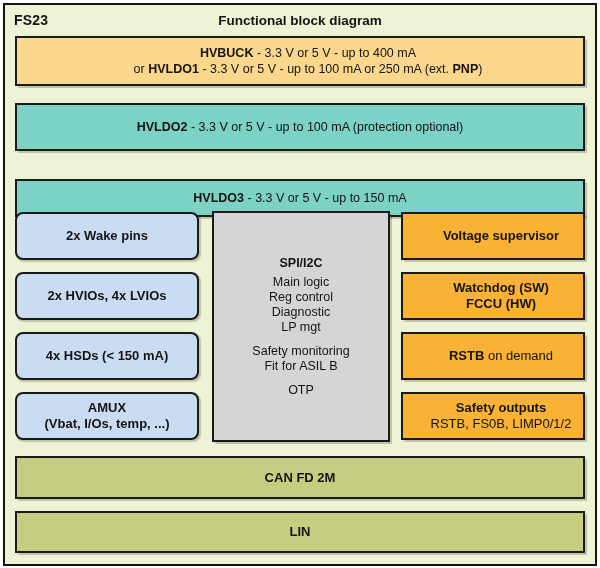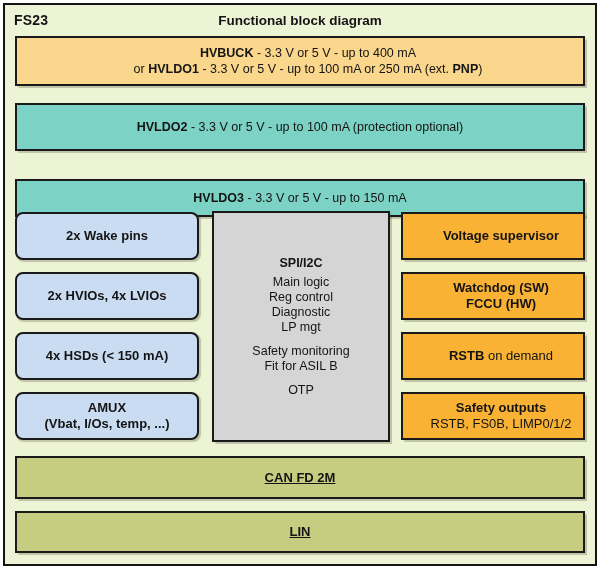--- a/index.html
+++ b/index.html
@@ -29,21 +29,21 @@
     display:flex;flex-direction:column;align-items:center;justify-content:center;
     text-align:center;line-height:16px;
     box-shadow:1.5px 1.5px 1px rgba(60,60,30,0.25);
   }
   .blk .line{white-space:nowrap;}
   .fill-hvbuck{background:var(--hvbuck,#fbd78d);padding-left:16px;}
   .fill-hvldo{background:var(--hvldo,#7cd2c5);}
   .fill-io{background:var(--io,#cadcf2);border-radius:8px;}
   .fill-logic{background:var(--logic,#d5d5d5);}
   .fill-safety{background:var(--safety,#f9b234);padding-left:16px;}
-  .fill-com{background:var(--com,#c6cd80);text-decoration:underline;}
+  .fill-com{background:var(--com,#c6cd80);}
 
   .top-blk{left:10px;width:570px;font-size:12.5px;}
   .blk-hvbuck{top:31px;height:50px;}
   .blk-hvldo2{top:98px;height:48px;}
   .blk-hvldo3{top:150px;height:38px;margin-top:24px;}
 
   .col-row{width:184px;height:48px;font-size:13px;font-weight:bold;}
   .left-col{left:10px;}
   .right-col{left:396px;}
   .row1{top:207px;}

